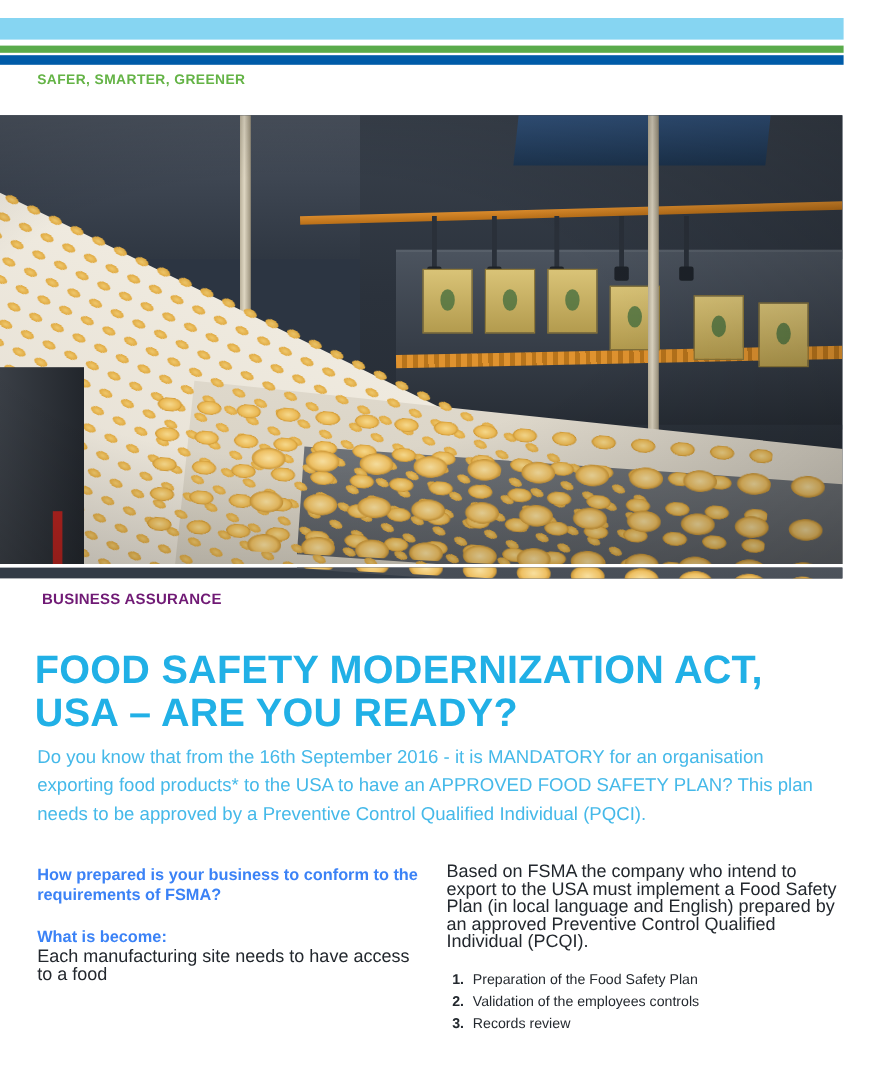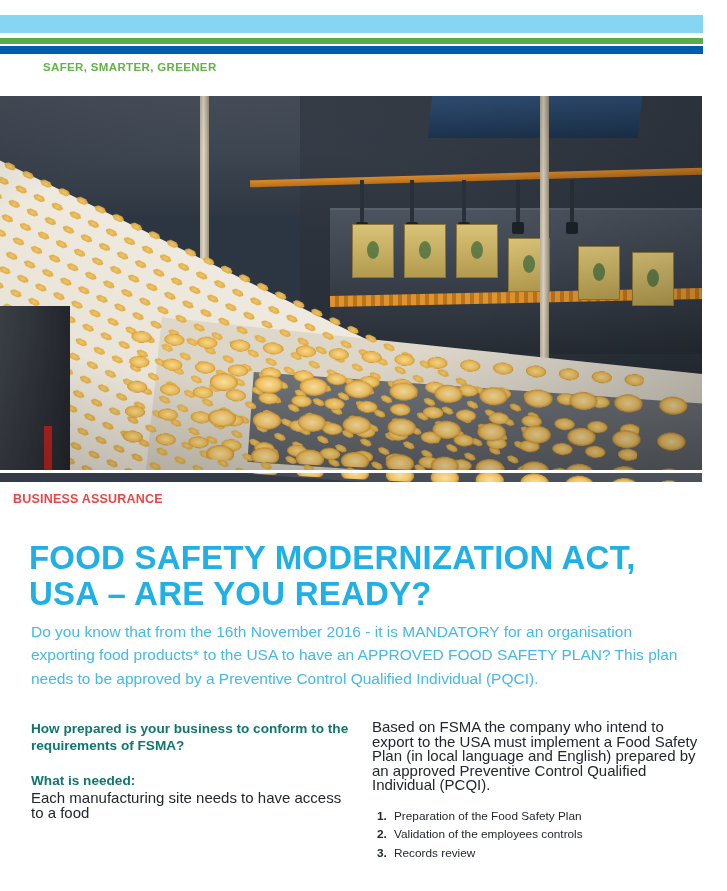--- a/index.html
+++ b/index.html
@@ -28,21 +28,21 @@
     left: 0;
     width: 703px;
   }
   .bar-lightblue { top: 15px;  height: 18px; background: #86d5f2; }
   .bar-green     { top: 38px;  height: 6px;  background: #5aab4b; }
   .bar-darkblue  { top: 46px;  height: 8px;  background: #005ba8; }
 
   
   .header-row {
     position: absolute;
-    left: 12px;
+    left: 0;
     top: 54px;
     width: 703px;
     height: 40px;
   }
   .tagline {
     position: absolute;
     left: 31px;
     top: 7px;
     font-size: 11.5px;
     font-weight: bold;
@@ -205,26 +205,26 @@
 
   
   .content {
     position: absolute;
     left: 0;
     top: 492px;
     width: 727px;
   }
   .eyebrow {
     position: absolute;
-    left: 13px;
+    left: 35px;
     top: 0px;
     font-size: 12.5px;
     font-weight: bold;
     letter-spacing: 0.2px;
-    color: #ef4444;
+    color: #701a75;
   }
   .title {
     position: absolute;
     left: 29px;
     top: 26px;
     width: 680px;
     font-size: 33px;
     line-height: 36px;
     font-weight: bold;
     letter-spacing: 0.2px;
@@ -247,21 +247,21 @@
     width: 727px;
   }
   .col-left  { position:absolute; left:31px;  top:0; width:324px; }
   .col-right { position:absolute; left:372px; top:0; width:334px; }
 
   h3.sub {
     margin: 0 0 2px 0;
     font-size: 13.6px;
     line-height: 17px;
     font-weight: bold;
-    color: #0f766e;
+    color: #3b82f6;
   }
   p.body {
     margin: 0;
     font-size: 15px;
     line-height: 14.6px;
     color: #23282e;
   }
   .gap { height: 16px; }
   .gap-sm { height: 11px; }
 
@@ -347,28 +347,28 @@
     <div class="biscuits-big"></div>
   </div>
 </div>
 
 <div class="content">
 
   <div class="eyebrow">BUSINESS ASSURANCE</div>
 
   <h1 class="title">FOOD SAFETY MODERNIZATION ACT, USA – ARE YOU READY?</h1>
 
-  <p class="intro">Do you know that from the 16th November 2016 - it is MANDATORY for an organisation exporting food products* to the USA to have an APPROVED FOOD SAFETY PLAN? This plan needs to be approved by a Preventive Control Qualified Individual (PQCI).</p>
+  <p class="intro">Do you know that from the 16th September 2016 - it is MANDATORY for an organisation exporting food products* to the USA to have an APPROVED FOOD SAFETY PLAN? This plan needs to be approved by a Preventive Control Qualified Individual (PQCI).</p>
 
   <div class="cols">
 
     <div class="col-left">
       <h3 class="sub">How prepared is your business to conform to the requirements of FSMA?</h3>
       <div class="gap"></div>
-      <h3 class="sub">What is needed:</h3>
+      <h3 class="sub">What is become:</h3>
       <p class="body">Each manufacturing site needs to have access to a food</p>
     </div>
 
     <div class="col-right">
       <p class="body">Based on FSMA the company who intend to export to the USA must implement a Food Safety Plan (in local language and English) prepared by an approved Preventive Control Qualified Individual (PCQI).</p>
       <div class="gap-sm"></div>
       <ol class="resp">
         <li>Preparation of the Food Safety Plan</li>
         <li>Validation of the employees controls</li>
         <li>Records review</li>

